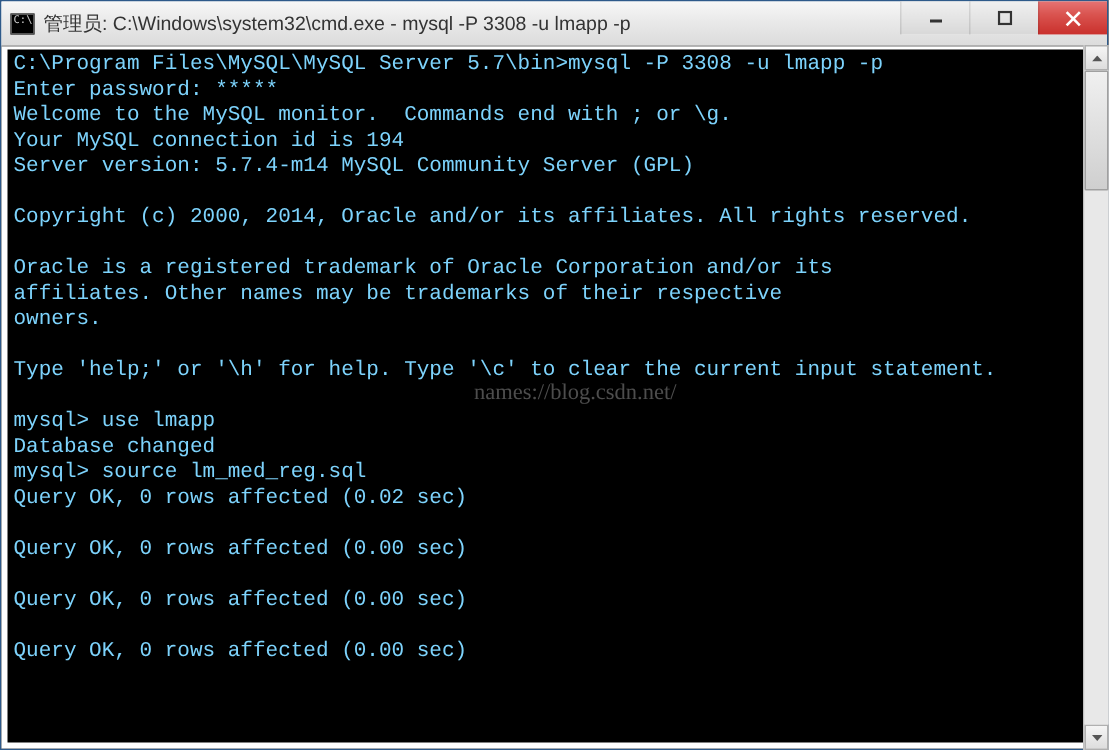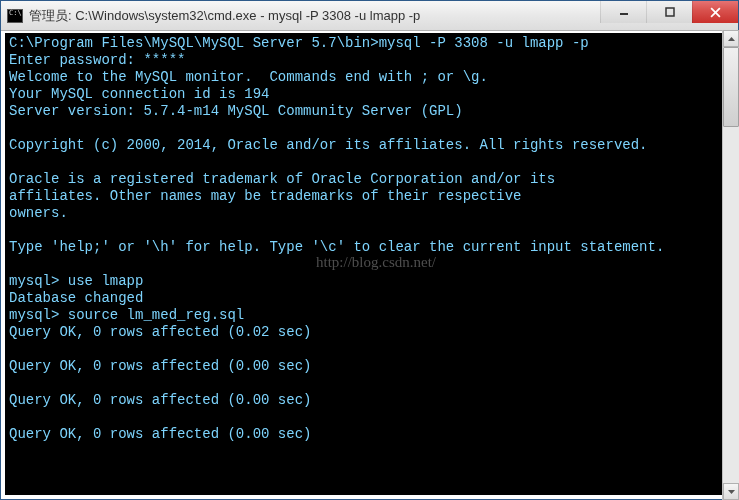--- a/index.html
+++ b/index.html
@@ -158,15 +158,15 @@
     <div class="sb-track">
       <div class="sb-thumb"></div>
     </div>
     <div class="sb-btn">
       <svg width="7" height="4" viewBox="0 0 7 4">
           <polygon points="0,0 7,0 3.5,4" fill="#555"></polygon>
         </svg>
     </div>
   </div>
 
-  <div class="watermark">http://blog.csdn.net/</div>
+  <div class="watermark">names://blog.csdn.net/</div>
 
 </div>
 
 </body></html>

